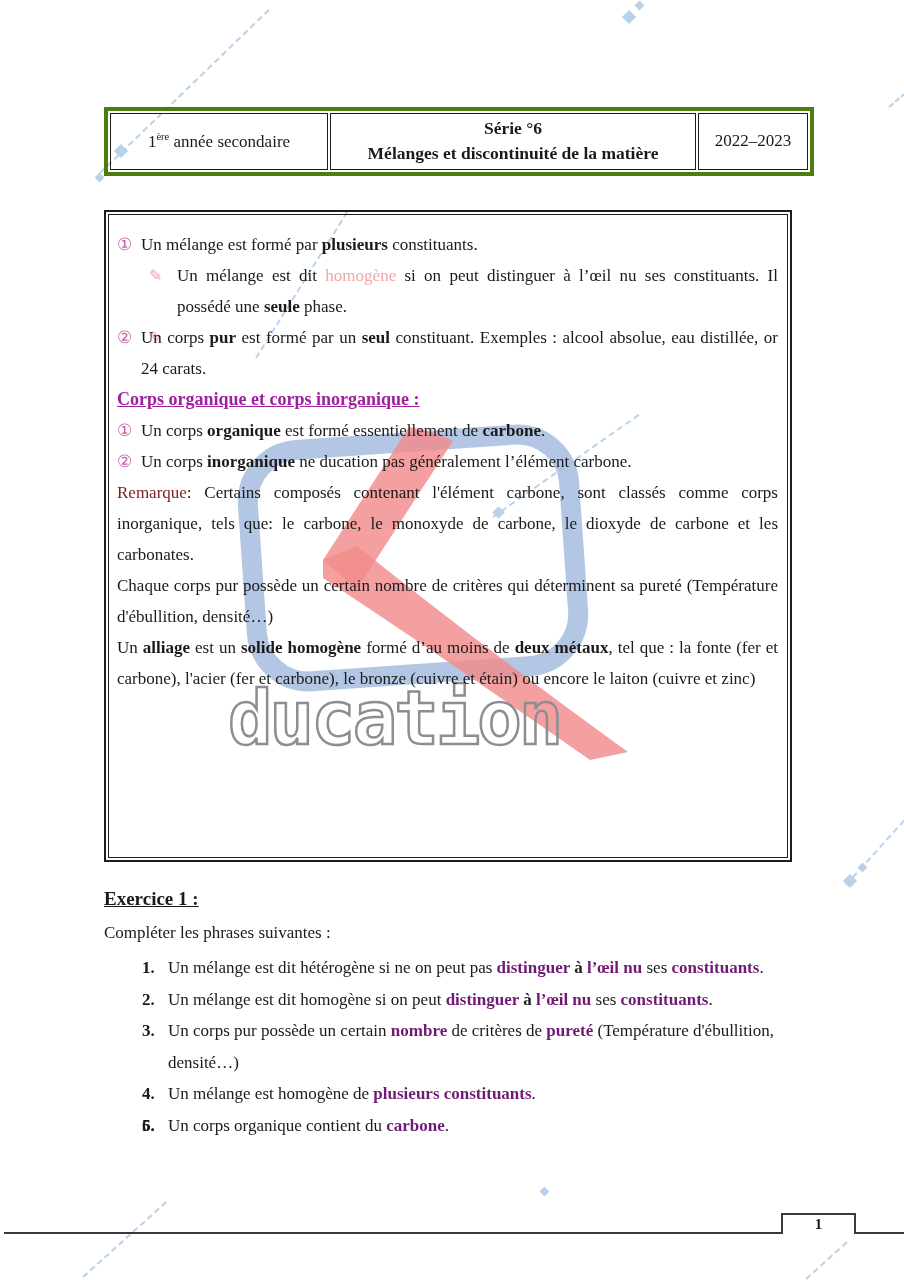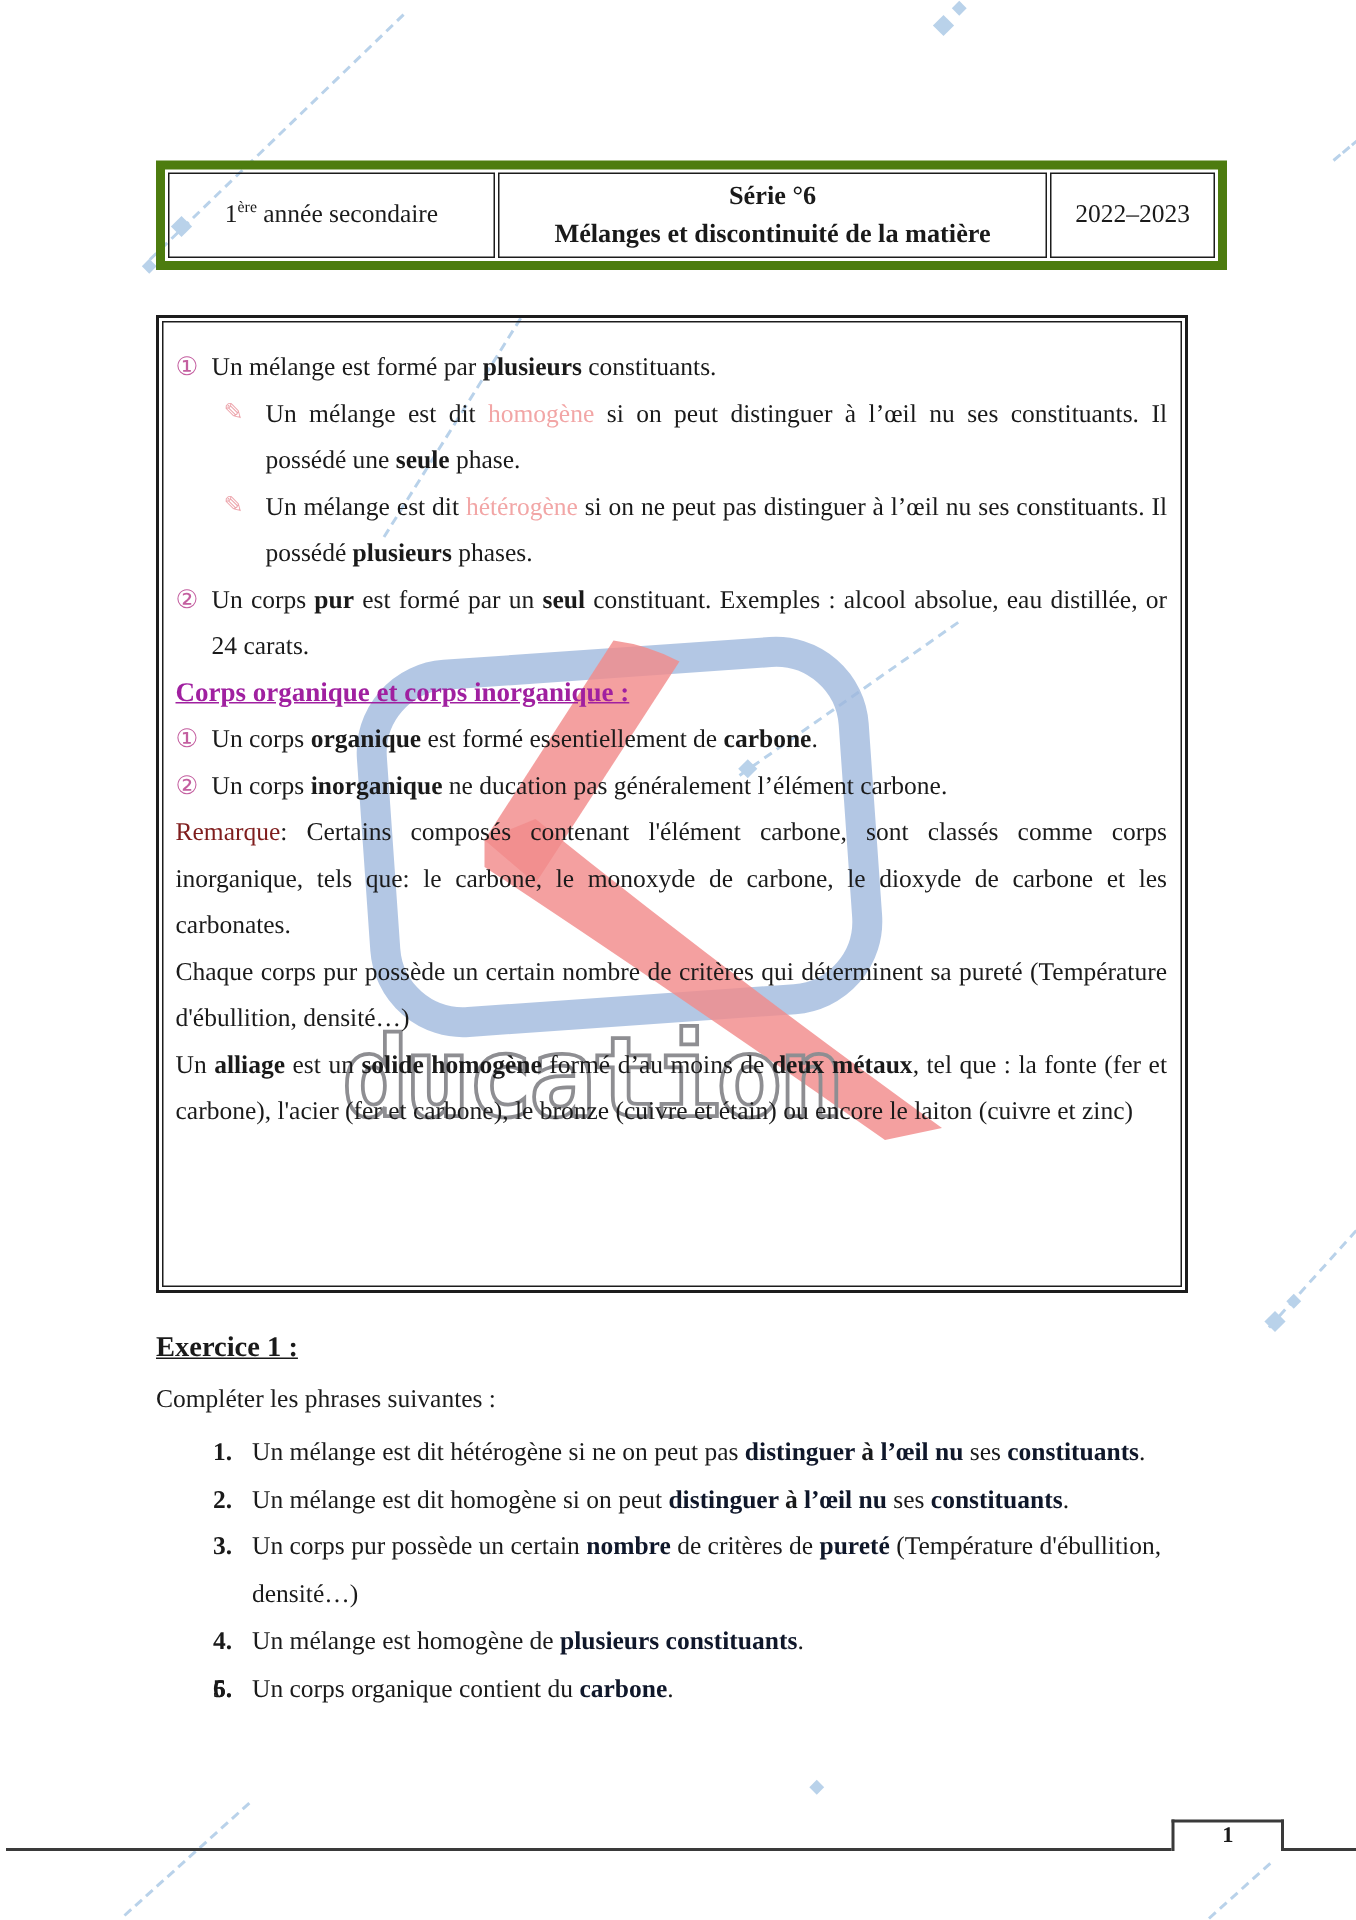--- a/index.html
+++ b/index.html
@@ -16,21 +16,21 @@
   }
   .deco-diamond{
     position:absolute;background:#b9d2ea;transform:rotate(45deg);
     z-index:0;pointer-events:none;
   }
   
   .brand-watermark{position:absolute;left:0;top:0;z-index:0;pointer-events:none;}
   
   .header-table{
     position:absolute;left:104px;top:107px;width:686px;height:68px;
-    border-collapse:separate;border-spacing:2px;border:6px solid #4d7c0f;
+    border-collapse:separate;border-spacing:2px;border:4px solid #4d7c0f;
     z-index:2;background:transparent;table-layout:fixed;
   }
   .header-table td{border:1px solid #1c1c1c;text-align:center;vertical-align:middle;padding:2px 4px;}
   .td-class{width:208px;font-size:17px;}
   .td-title{width:356px;font-weight:bold;font-size:17.5px;line-height:1.45;}
   .td-year{width:100px;font-size:17px;}
   .seg-sup{vertical-align:super;font-size:0.62em;}
   
   .course-box-outer{
     position:absolute;left:104px;top:210px;width:688px;height:652px;
@@ -47,21 +47,21 @@
     line-height:31px;
   }
   .bx-row{position:relative;padding-left:24px;text-align:justify;}
   .bx-row .marker{position:absolute;left:0;top:0;color:#c45fa0;}
   .bx-sub{margin-left:32px;padding-left:28px;}
   .bx-sub .marker{color:#eda6ad;font-size:16px;}
   .bx-para{text-align:justify;}
   .seg-b{font-weight:bold;}
   .seg-pink{color:#f2a6a6;}
   .seg-red{color:#7f1d1d;}
-  .seg-g{color:#0f172a;font-weight:bold;}
+  .seg-g{color:#701a75;font-weight:bold;}
   
   .exercise{position:absolute;left:104px;top:884px;width:700px;z-index:1;}
   .exercise-title{font-size:19px;font-weight:bold;text-decoration:underline;line-height:30px;}
   .exercise-intro{font-size:17px;line-height:30px;margin-top:4px;}
   .ex-list{margin-top:4px;}
   .ex-item{position:relative;margin-left:38px;padding-left:26px;font-size:17px;line-height:31.5px;}
   .ex-item .num{position:absolute;left:0;top:0;font-weight:bold;}
   
   .footer-line{position:absolute;background:#3a3a3a;height:2px;z-index:2;}
   .page-number-tab{
@@ -118,21 +118,20 @@
       <div class="bx-row">
     <span class="marker">①</span>
     <span><span>Un mélange est formé par </span><span class="seg-b">plusieurs</span><span> constituants.</span></span>
   </div>
       <div class="bx-row bx-sub">
     <span class="marker">✎</span>
     <span><span>Un mélange est dit </span><span class="seg-pink">homogène</span><span> si on peut distinguer à l’œil nu ses constituants. Il possédé une </span><span class="seg-b">seule</span><span> phase.</span></span>
   </div>
       <div class="bx-row bx-sub">
     <span class="marker">✎</span>
-    <span><span>Un mélange est dit </span><span class="seg-pink">hétérogène</span><span> si on ne peut pas distinguer à l’œil nu ses constituants. Il possédé </span><span class="seg-b">plusieurs</span><span> phases.</span></span>
   </div>
       <div class="bx-row">
     <span class="marker">②</span>
     <span><span>Un corps </span><span class="seg-b">pur</span><span> est formé par un </span><span class="seg-b">seul</span><span> constituant. Exemples : alcool absolue, eau distillée, or 24 carats.</span></span>
   </div>
       <div class="bx-heading"><span>Corps organique et corps inorganique :</span></div>
       <div class="bx-row">
     <span class="marker">①</span>
     <span><span>Un corps </span><span class="seg-b">organique</span><span> est formé essentiellement de </span><span class="seg-b">carbone</span><span>.</span></span>
   </div>

